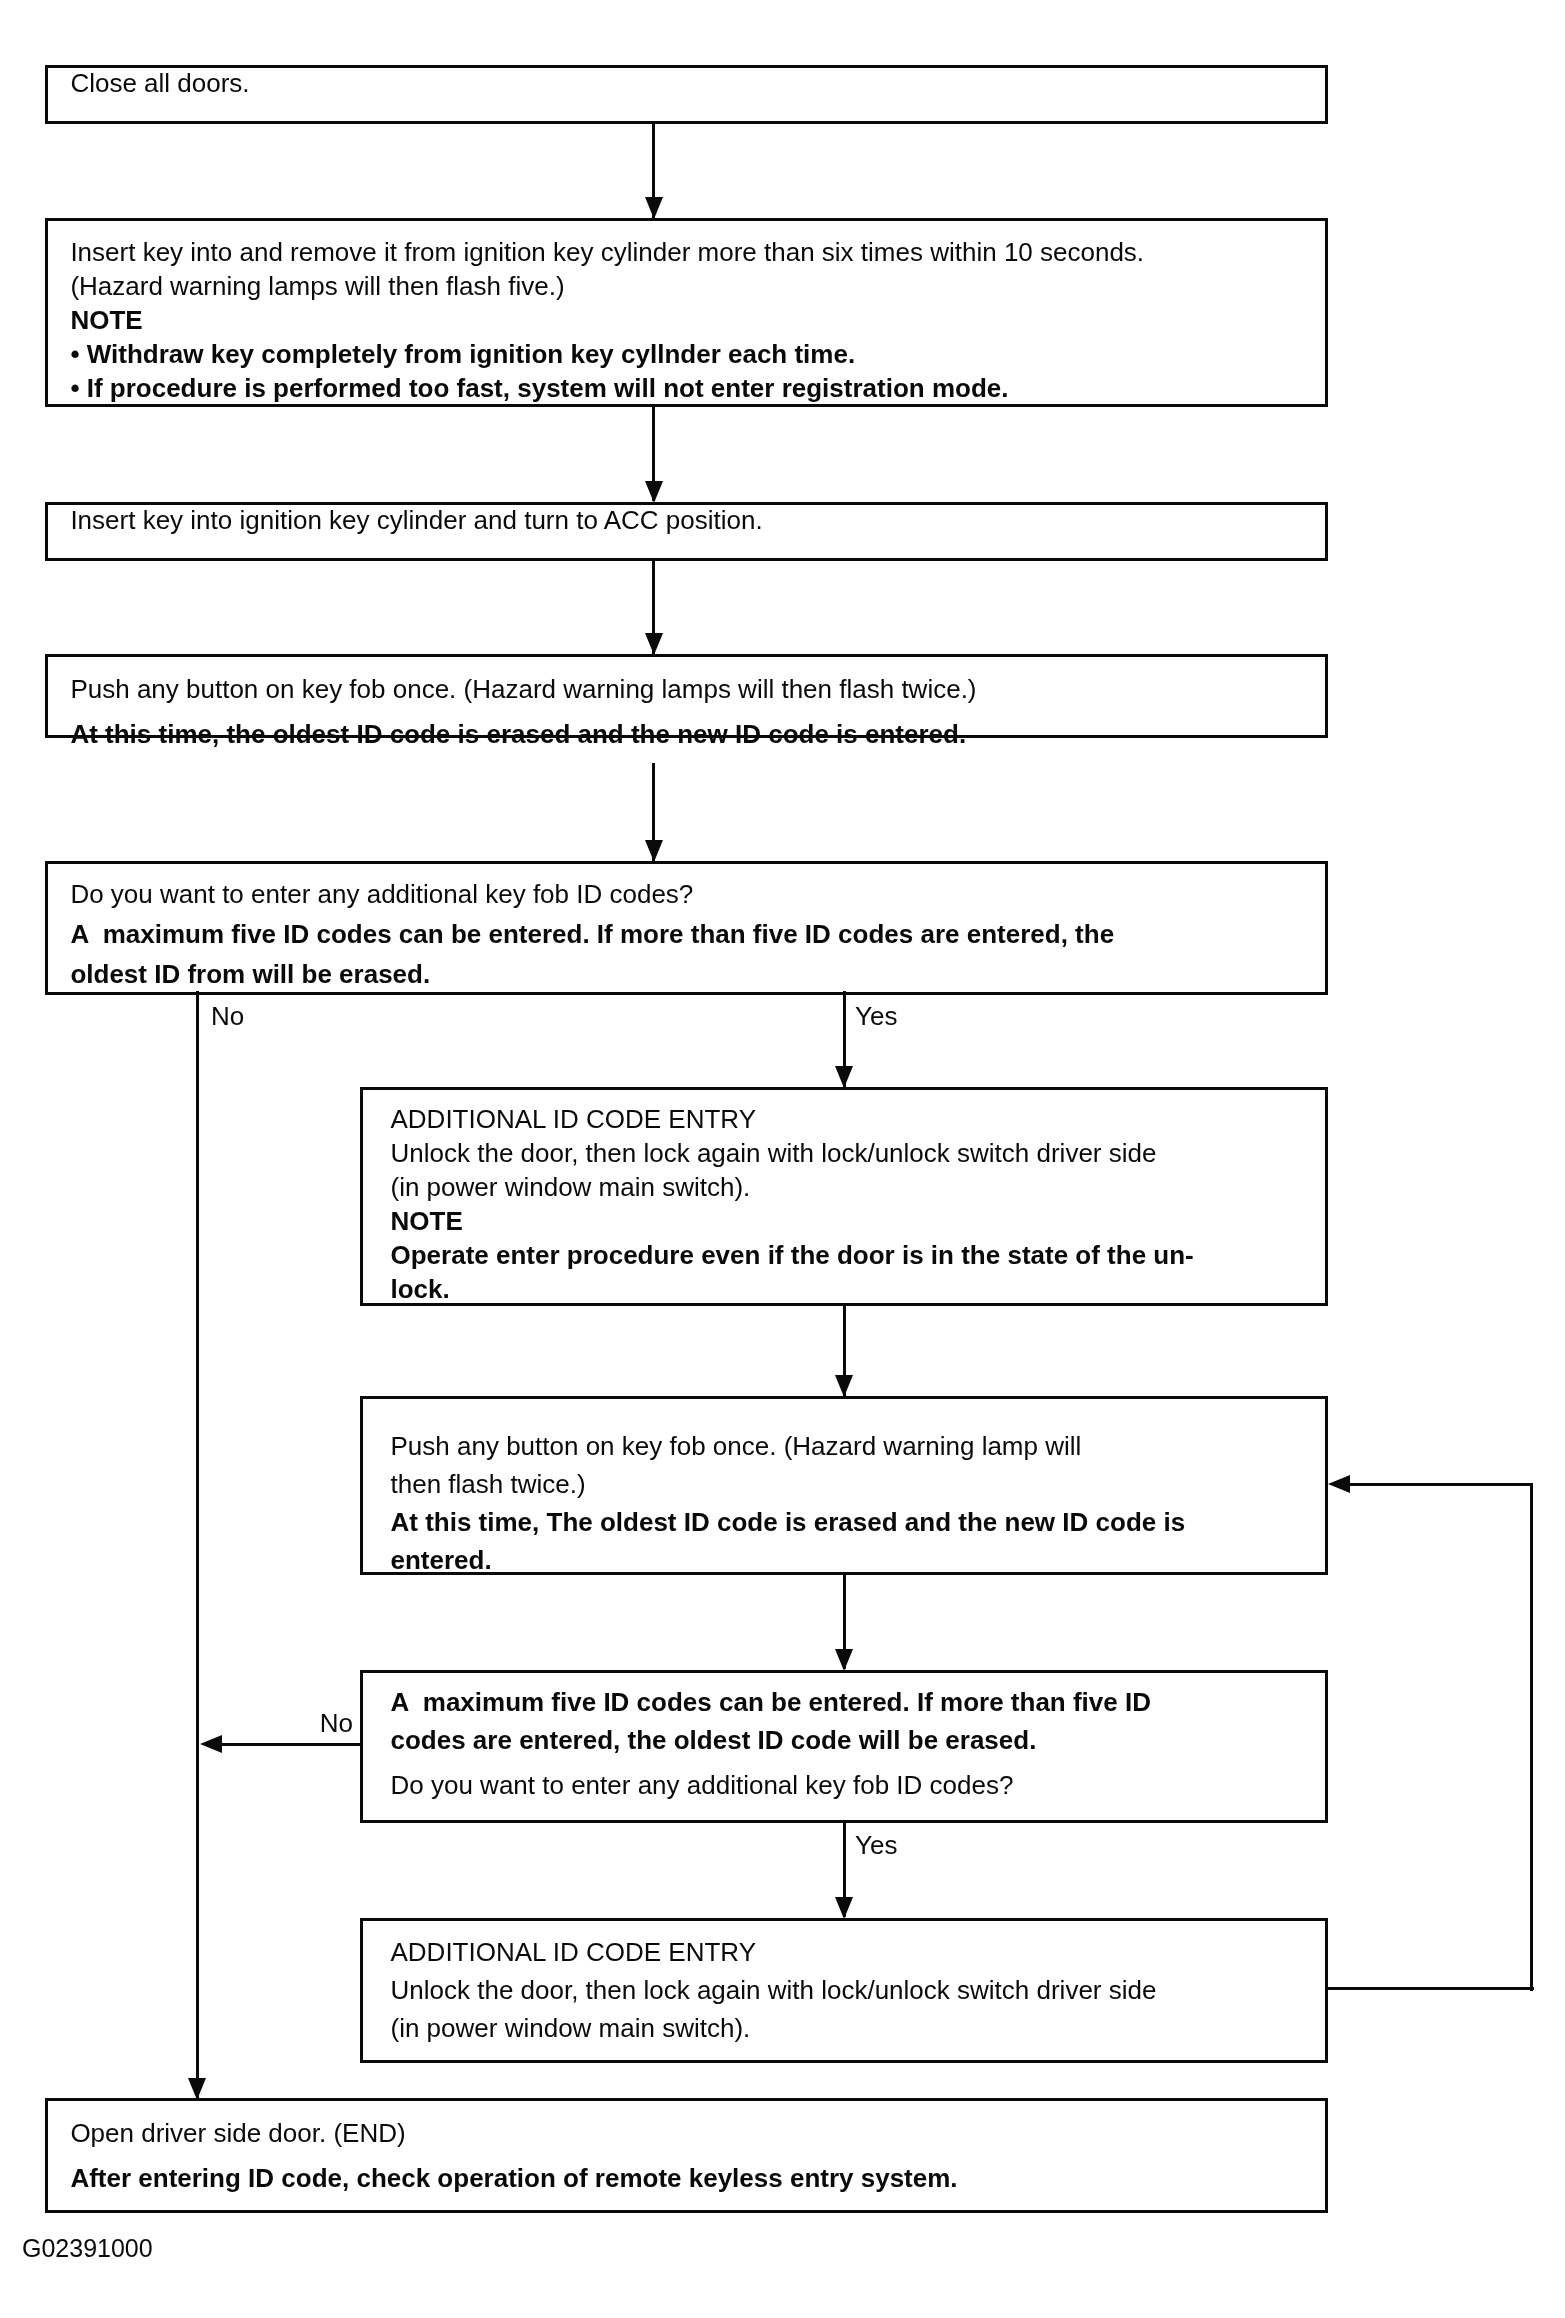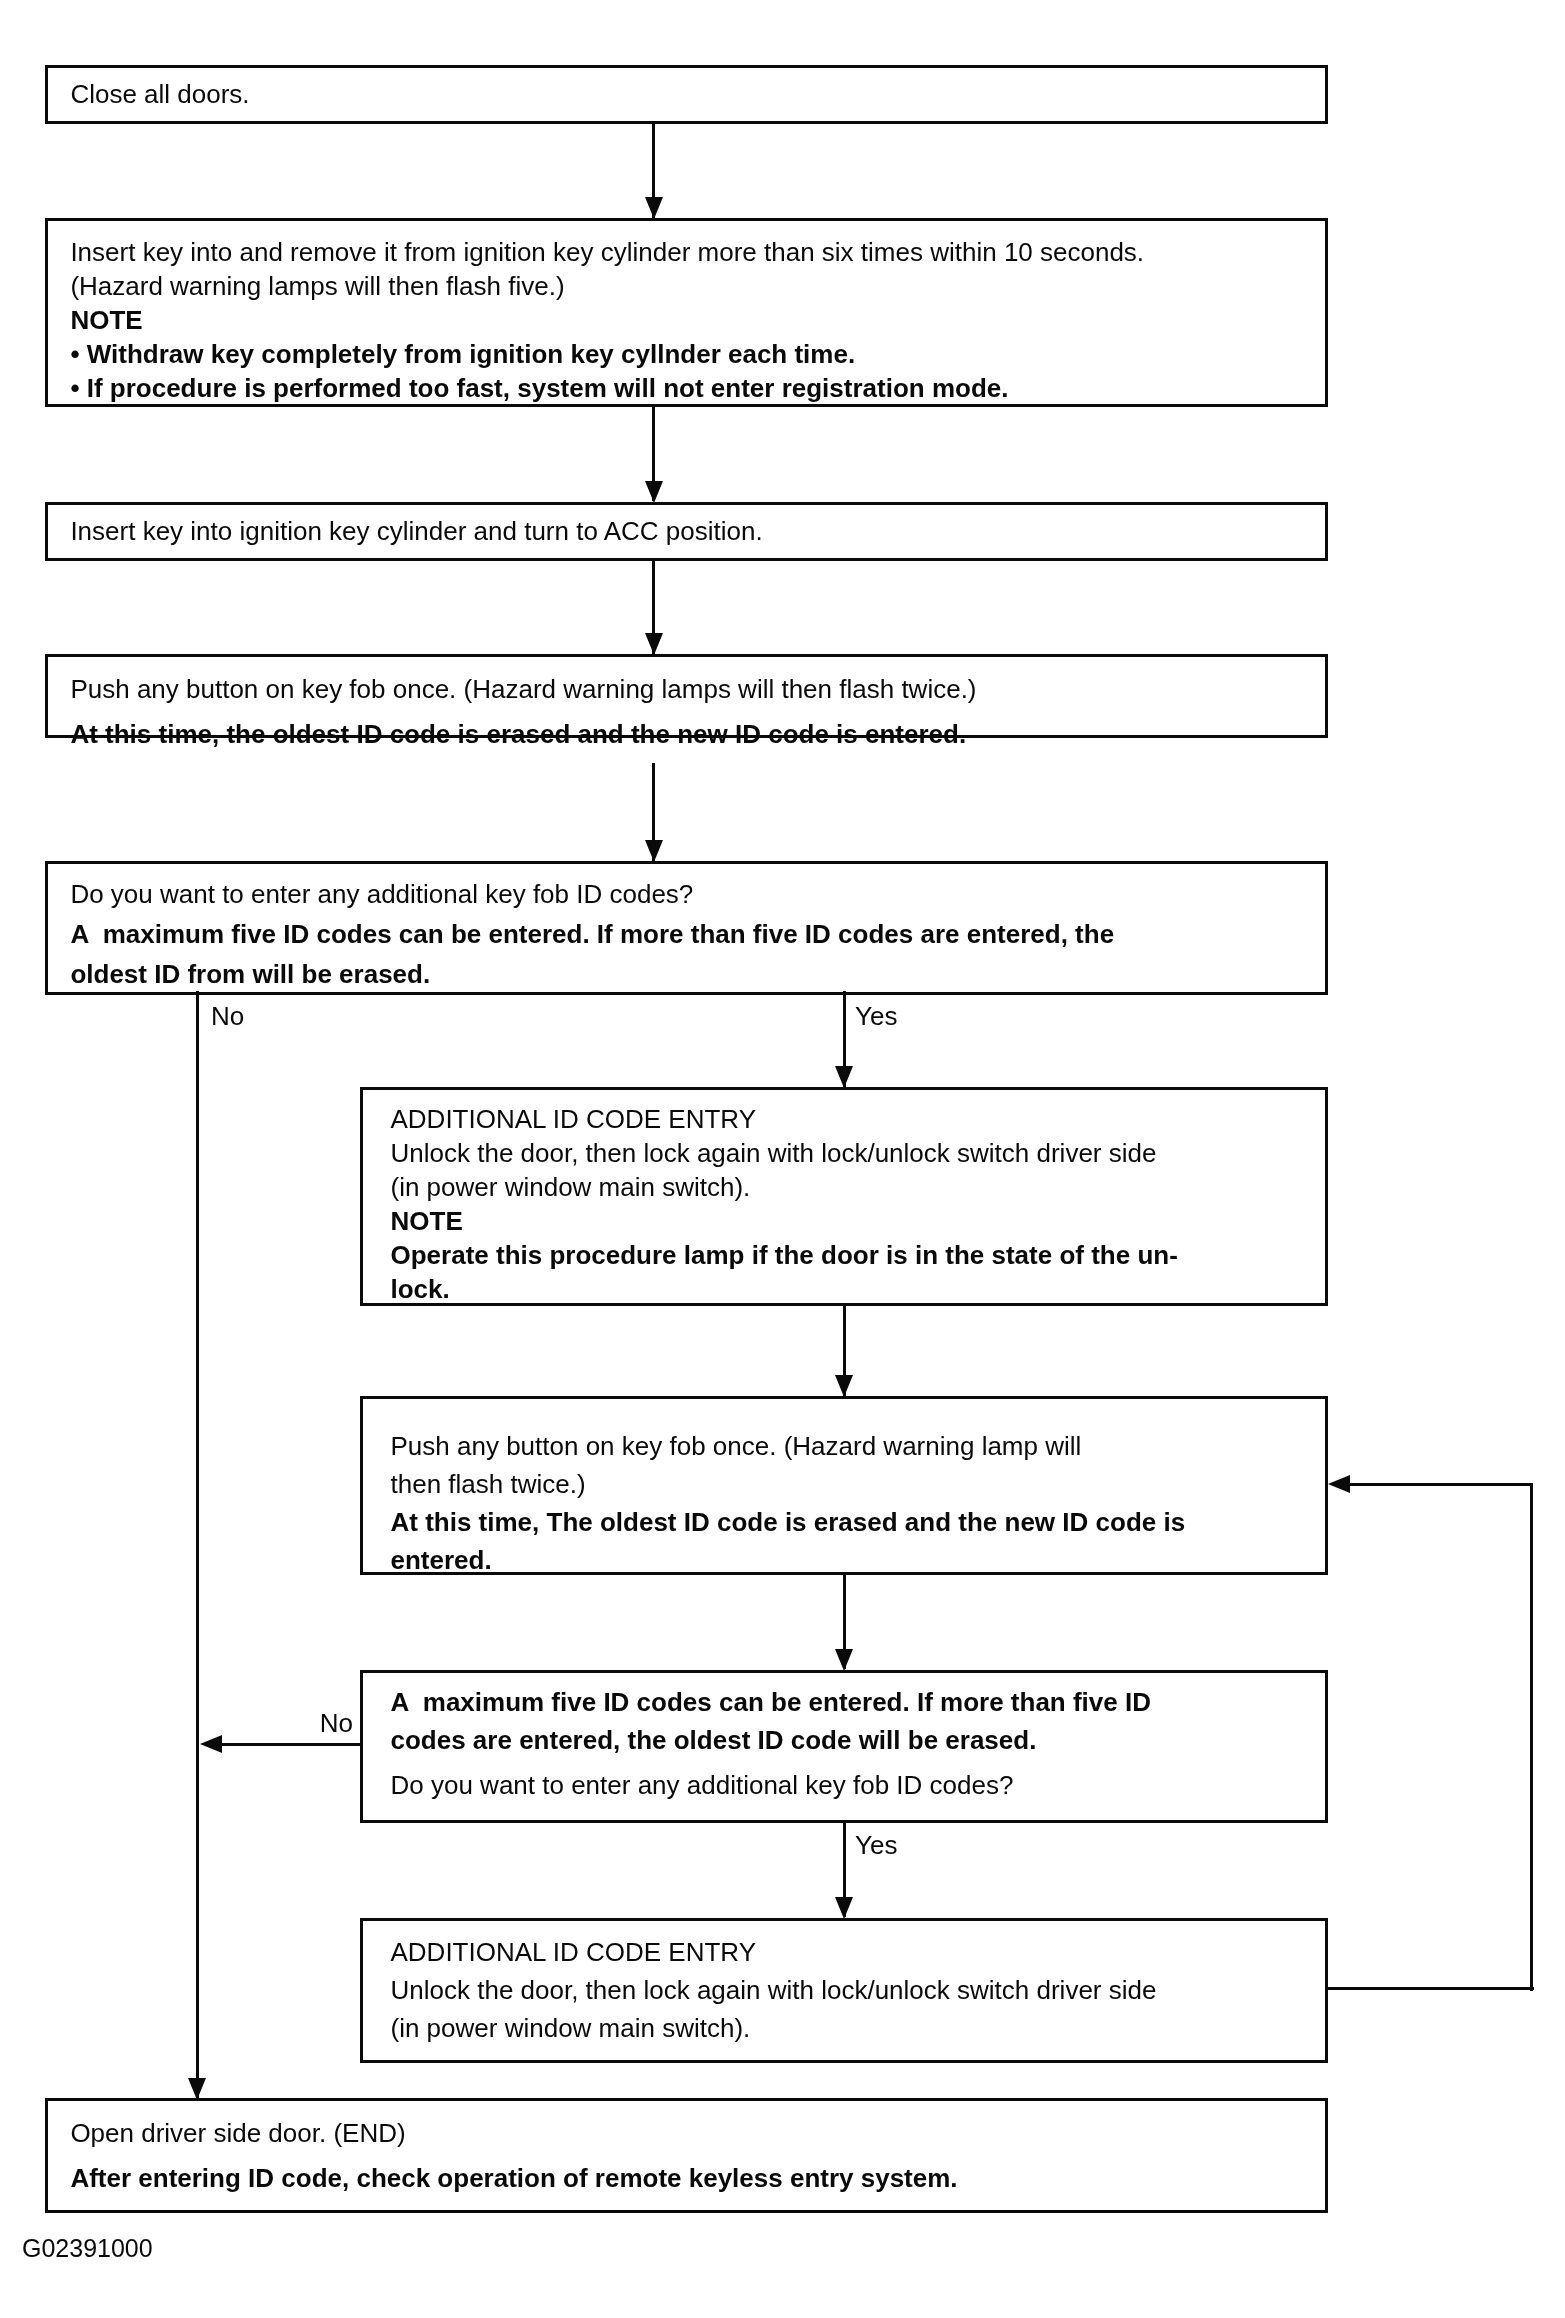--- a/index.html
+++ b/index.html
@@ -15,21 +15,21 @@
     border:3.4px solid #0a0a0a;
     background:#ffffff;
     box-sizing:border-box;
   }
   .wide{left:45px;width:1283px;}
   .inner{left:360px;width:968px;}
   .box .ln{
     font-size:26px;
     white-space:pre;
   }
-  .center{display:flex;align-items:center;}
+  .center{display:flex;align-items:flex-start;}
   .b{font-weight:bold;}
   .pad-wide{padding-left:22.4px;padding-right:17px;}
   .pad-inner{padding-left:27.5px;padding-right:17px;}
   .vline{position:absolute;width:3.4px;background:#0a0a0a;}
   .hline{position:absolute;height:3.4px;background:#0a0a0a;}
   .arrow-down{
     position:absolute;width:0;height:0;
     border-left:9.5px solid transparent;
     border-right:9.5px solid transparent;
     border-top:22.4px solid #0a0a0a;
@@ -101,21 +101,21 @@
 
   <div class="vline" style="left:843px;top:991px;height:96px"></div>
   <div class="arrow-down" style="left:835px;top:1066px"></div>
   <div class="branch-label" style="left:855px;top:1001px">Yes</div>
 
   <div class="box inner pad-inner" style="top:1087px;height:219px;padding-top:12px;line-height:34px">
     <div class="ln">ADDITIONAL ID CODE ENTRY</div>
     <div class="ln">Unlock the door, then lock again with lock/unlock switch driver side</div>
     <div class="ln">(in power window main switch).</div>
     <div class="ln b">NOTE</div>
-    <div class="ln b">Operate this procedure lamp if the door is in the state of the un-</div>
+    <div class="ln b">Operate enter procedure even if the door is in the state of the un-</div>
     <div class="ln b">lock.</div>
   </div>
 
   <div class="vline" style="left:843px;top:1304px;height:92px"></div>
   <div class="arrow-down" style="left:835px;top:1375px"></div>
 
   <div class="box inner pad-inner" style="top:1396px;height:179px;padding-top:28px;line-height:38px">
     <div class="ln">Push any button on key fob once. (Hazard warning lamp will</div>
     <div class="ln">then flash twice.)</div>
     <div class="ln b">At this time, The oldest ID code is erased and the new ID code is</div>

